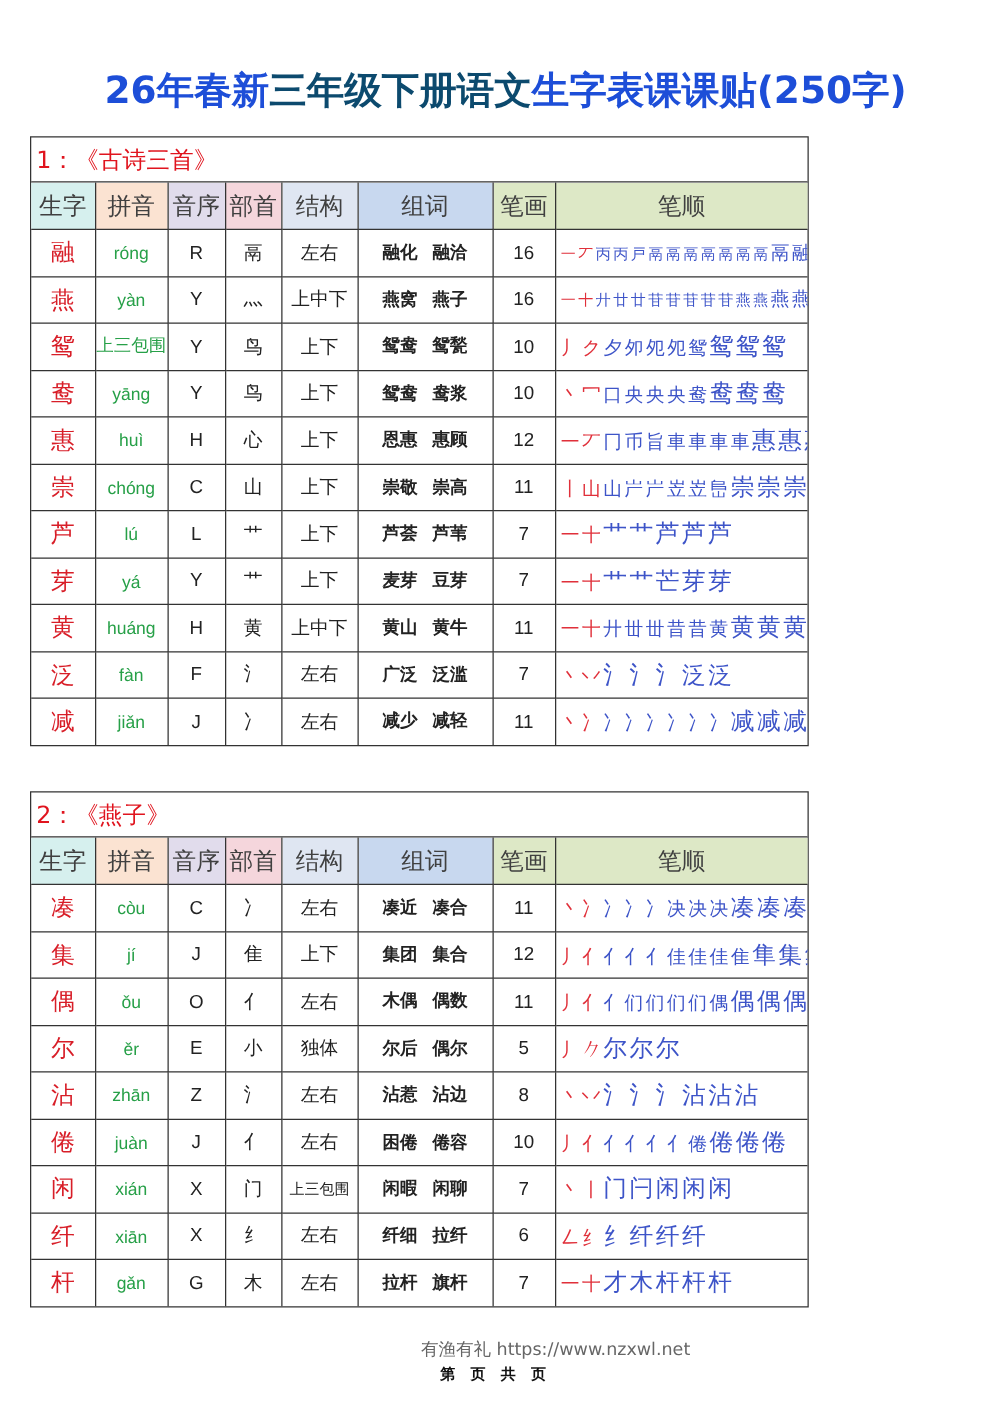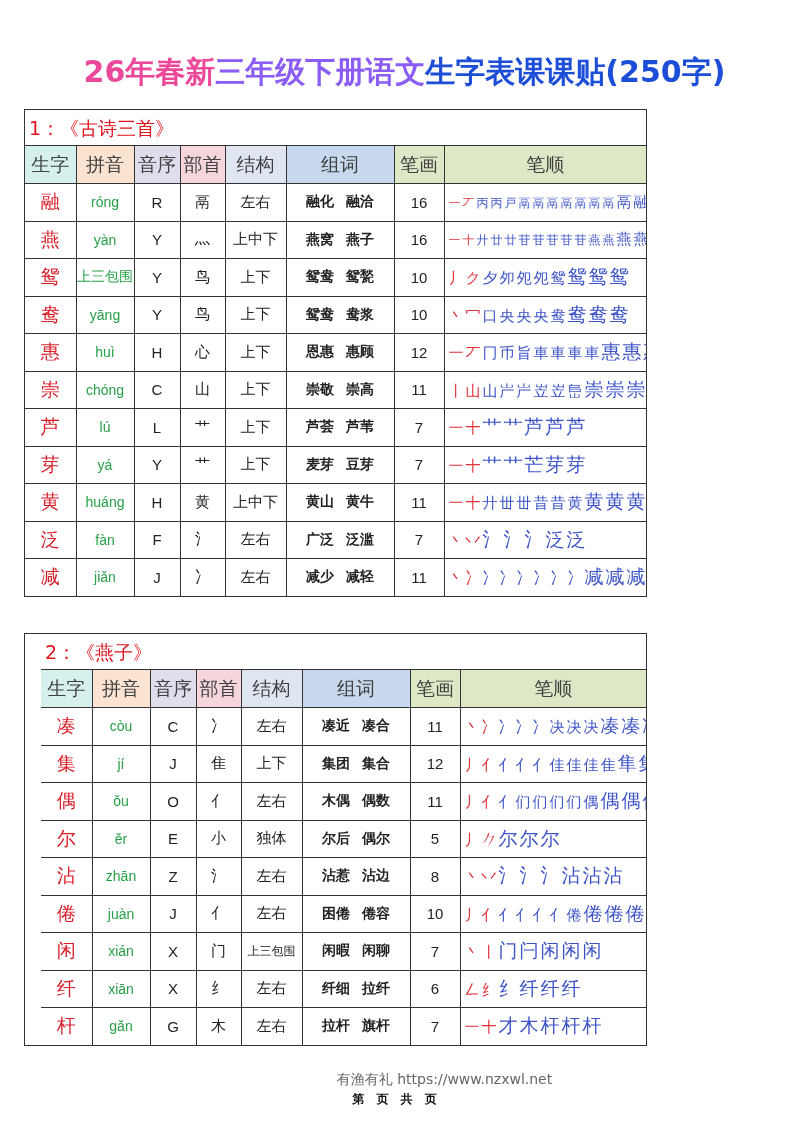--- a/index.html
+++ b/index.html
@@ -1,25 +1,25 @@
 <!DOCTYPE html>
 <html><head>
 <meta charset="utf-8">
 <style>
   html, body { margin: 0; padding: 0; background: #ffffff; }
   body { width: 793px; height: 1122px; position: relative; overflow: hidden;
          font-family: "DejaVu Sans", sans-serif; color: #222; }
   .title { position: absolute; top: 52px; left: 0; width: 793px; text-align: center;
            font-size: 30px; font-weight: bold; letter-spacing: 0px; white-space: nowrap; }
-  .title .red { color: #ec4899; margin-left: 16px; }
-  .title .black { color: #8b5cf6; }
+  .title .red { color: #1d4ed8; margin-left: 16px; }
+  .title .black { color: #0c4a6e; }
   .title .blue { color: #1d4ed8; }
   .section { position: absolute; left: 24px; width: 623px; border: 1.5px solid #333; box-sizing: border-box; }
   .sec1 { top: 109px; }
-  .sec2 { top: 633px; padding-left: 16px; }
+  .sec2 { top: 633px; }
   .sec-title { height: 36px; line-height: 36px; padding-left: 4px; color: #e0141e;
                font-size: 19px; border-bottom: 1.5px solid #333; box-sizing: border-box;
                font-family: "DejaVu Sans", sans-serif; }
   table { border-collapse: collapse; width: 100%; table-layout: fixed; }
   th, td { border: 1.2px solid #333; text-align: center; padding: 0; overflow: hidden; white-space: nowrap; }
   tr:first-child th { border-top: none; }
   th:first-child, td:first-child { border-left: none; }
   th:last-child, td:last-child { border-right: none; }
   tr:last-child td { border-bottom: none; }
   th { height: 37px; font-size: 19px; font-weight: normal; color: #404040; font-family: "DejaVu Serif", serif; }

